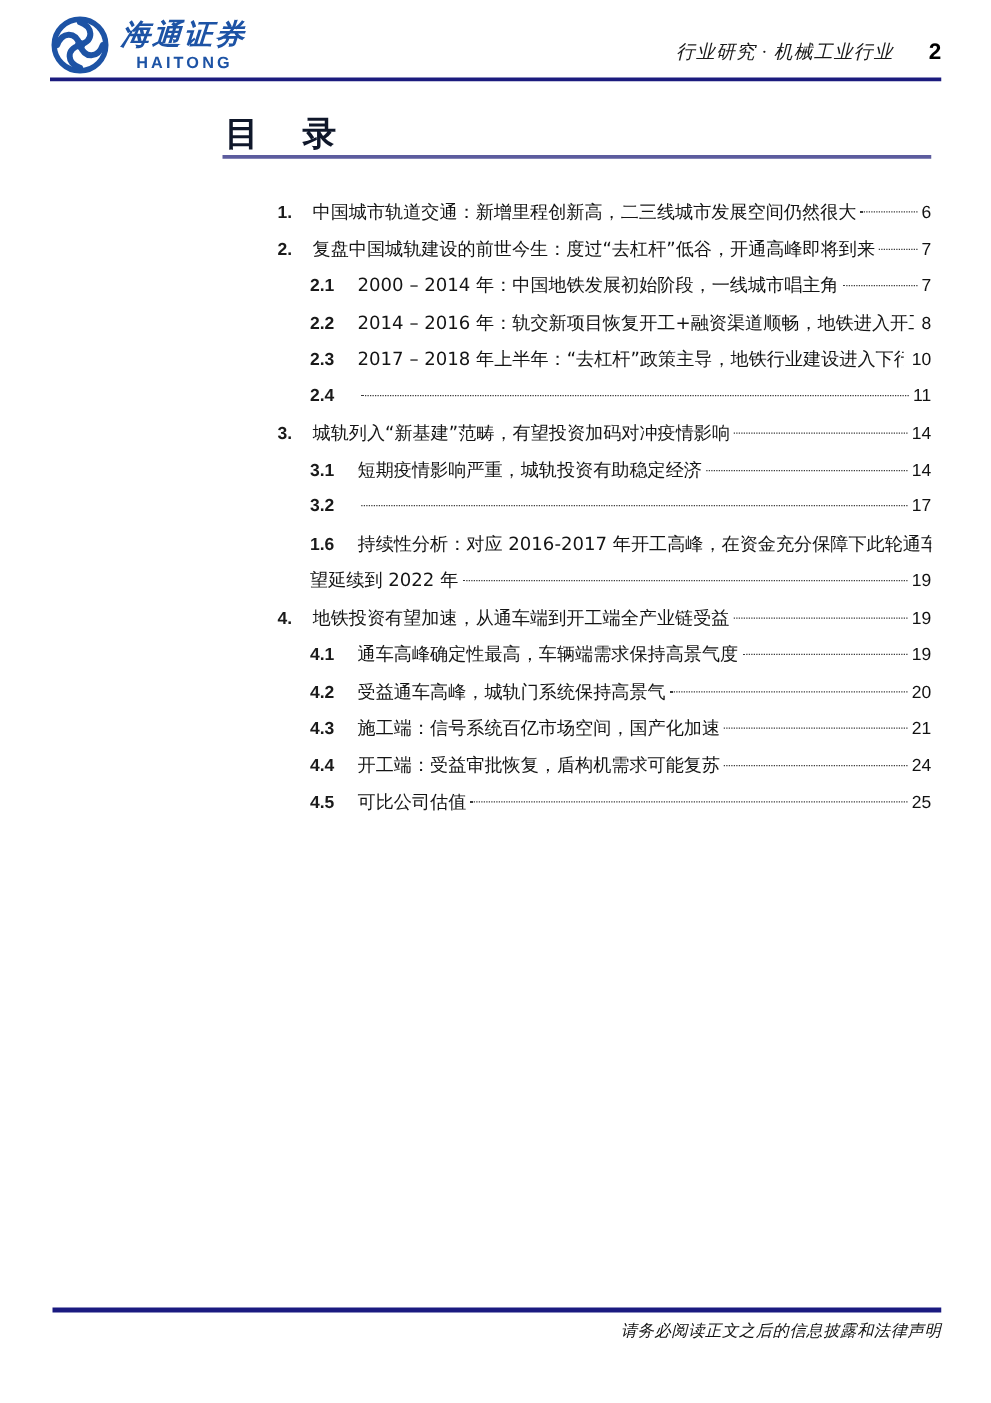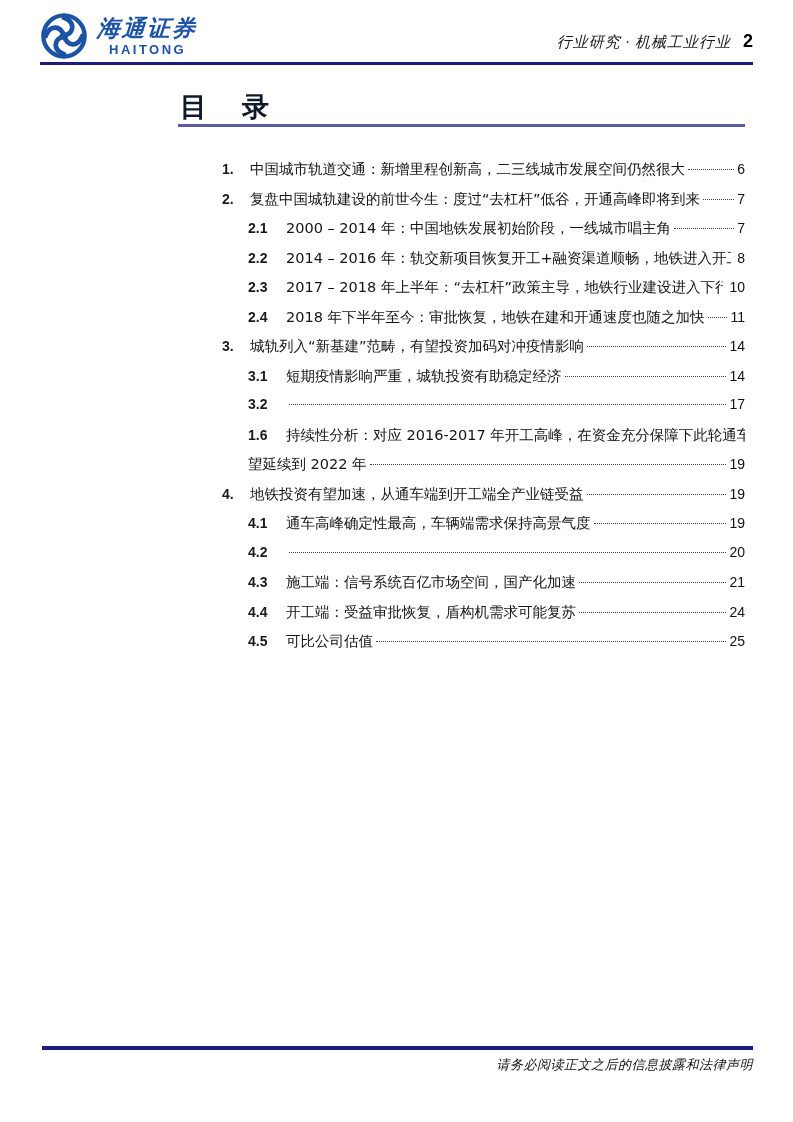--- a/index.html
+++ b/index.html
@@ -34,21 +34,21 @@
   }
   .brand-en {
     color: #1d53a5;
     font-size: 13px;
     font-weight: bold;
     letter-spacing: 2.5px;
     margin-top: 3px;
     font-family: "Liberation Sans", sans-serif;
     margin-left: 12px;
   }
-  .header-right { display: flex; align-items: flex-end; gap: 12px; padding-bottom: 8px; }
+  .header-right { display: flex; align-items: center; gap: 28px; padding-bottom: 8px; }
   .doc-type {
     font-family: "Liberation Serif", serif;
     font-style: italic;
     font-size: 15px;
     color: #1a1a1a;
     letter-spacing: 1px;
   }
   .page-num {
     font-family: "Liberation Sans", sans-serif;
     font-weight: bold;
@@ -196,21 +196,20 @@
         <span class="pg">8</span>
       </div>
       <div class="toc-entry lv2">
         <span class="num">2.3</span>
         <span class="txt">2017 – 2018 年上半年：“去杠杆”政策主导，地铁行业建设进入下行期</span>
         <span class="dots"></span>
         <span class="pg">10</span>
       </div>
       <div class="toc-entry lv2">
         <span class="num">2.4</span>
-        <span class="txt">2018 年下半年至今：审批恢复，地铁在建和开通速度也随之加快</span>
         <span class="dots"></span>
         <span class="pg">11</span>
       </div>
       <div class="toc-entry lv1">
         <span class="num">3.</span>
         <span class="txt">城轨列入“新基建”范畴，有望投资加码对冲疫情影响</span>
         <span class="dots"></span>
         <span class="pg">14</span>
       </div>
       <div class="toc-entry lv2">
@@ -240,20 +239,21 @@
         <span class="pg">19</span>
       </div>
       <div class="toc-entry lv2">
         <span class="num">4.1</span>
         <span class="txt">通车高峰确定性最高，车辆端需求保持高景气度</span>
         <span class="dots"></span>
         <span class="pg">19</span>
       </div>
       <div class="toc-entry lv2">
         <span class="num">4.2</span>
+        <span class="txt">受益通车高峰，城轨门系统保持高景气</span>
         <span class="dots"></span>
         <span class="pg">20</span>
       </div>
       <div class="toc-entry lv2">
         <span class="num">4.3</span>
         <span class="txt">施工端：信号系统百亿市场空间，国产化加速</span>
         <span class="dots"></span>
         <span class="pg">21</span>
       </div>
       <div class="toc-entry lv2">

